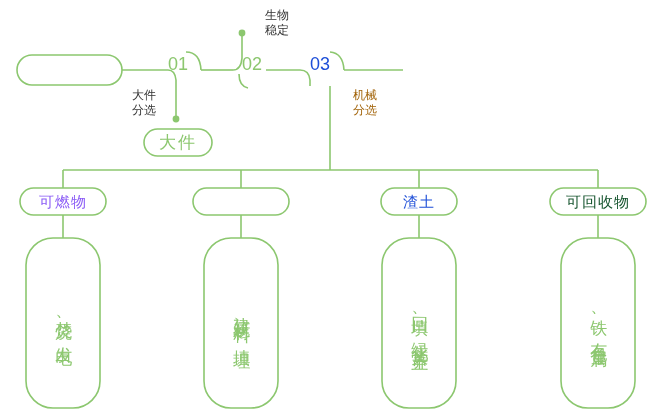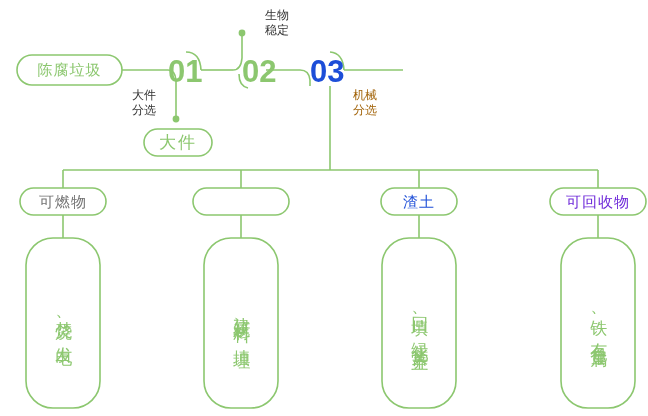--- a/index.html
+++ b/index.html
@@ -28,22 +28,22 @@
     width: 648px;
     height: 416px;
     overflow: visible;
   }
   .txt {
     position: absolute;
     white-space: nowrap;
     line-height: 1.18;
   }
   .stage-num {
-    font-size: 31px;
-    font-weight: 700;
+    font-size: 18px;
+    font-weight: 400;
     letter-spacing: 0px;
   }
   .stage-label {
     font-size: 12px;
     font-weight: 400;
     line-height: 1.22;
     white-space: pre-line;
     text-align: left;
   }
   .pill-text {
@@ -121,39 +121,38 @@
     <path d="M241 215 L241 238" fill="none" stroke="#8CC76F" stroke-width="1.6"></path>
     <path d="M419 215 L419 238" fill="none" stroke="#8CC76F" stroke-width="1.6"></path>
     <path d="M598 215 L598 238" fill="none" stroke="#8CC76F" stroke-width="1.6"></path>
 
     <rect x="26" y="238" width="74" height="170" rx="27" ry="27" fill="none" stroke="#8CC76F" stroke-width="1.6"></rect>
     <rect x="204" y="238" width="74" height="170" rx="27" ry="27" fill="none" stroke="#8CC76F" stroke-width="1.6"></rect>
     <rect x="382" y="238" width="74" height="170" rx="27" ry="27" fill="none" stroke="#8CC76F" stroke-width="1.6"></rect>
     <rect x="561" y="238" width="74" height="170" rx="27" ry="27" fill="none" stroke="#8CC76F" stroke-width="1.6"></rect>
   </svg>
 
-  <div class="txt pill-text centered" style="left:69.5px; top:70px; color:#8CC76F;">陈腐垃圾</div>
 
   <div class="txt stage-num" style="left:168px; top:54px; color:#8CC76F;">01</div>
   <div class="txt stage-label" style="left:132px; top:88px; color:#333333;">大件
 分选</div>
 
   <div class="txt pill-text-lg centered" style="left:178px; top:142.5px; color:#8CC76F;">大件</div>
 
   <div class="txt stage-num" style="left:242px; top:54px; color:#8CC76F;">02</div>
   <div class="txt stage-label" style="left:265px; top:8px; color:#333333;">生物
 稳定</div>
 
   <div class="txt stage-num" style="left:310px; top:54px; color:#1d4ed8;">03</div>
   <div class="txt stage-label" style="left:353px; top:88px; color:#a16207;">机械
 分选</div>
 
-  <div class="txt pill-text centered" style="left:63px; top:201.5px; color:#737373;">可燃物</div>
+  <div class="txt pill-text centered" style="left:63px; top:201.5px; color:#8b5cf6;">可燃物</div>
   <div class="txt pill-text centered" style="left:419px; top:201.5px; color:#1d4ed8;">渣土</div>
-  <div class="txt pill-text centered" style="left:598px; top:201.5px; color:#6d28d9;">可回收物</div>
+  <div class="txt pill-text centered" style="left:598px; top:201.5px; color:#14532d;">可回收物</div>
 
   <div class="vbox-text" style="left:26px; top:238px; width:74px; height:170px; color:#8CC76F;
               display:flex; align-items:center; justify-content:center;">焚烧、发电</div>
   <div class="vbox-text" style="left:204px; top:238px; width:74px; height:170px; color:#8CC76F;
               display:flex; align-items:center; justify-content:center;">建筑材料、填埋</div>
   <div class="vbox-text" style="left:382px; top:238px; width:74px; height:170px; color:#8CC76F;
               display:flex; align-items:center; justify-content:center;">回填、绿化营养土</div>
   <div class="vbox-text" style="left:561px; top:238px; width:74px; height:170px; color:#8CC76F;
               display:flex; align-items:center; justify-content:center;">铁、有色金属</div>
 

